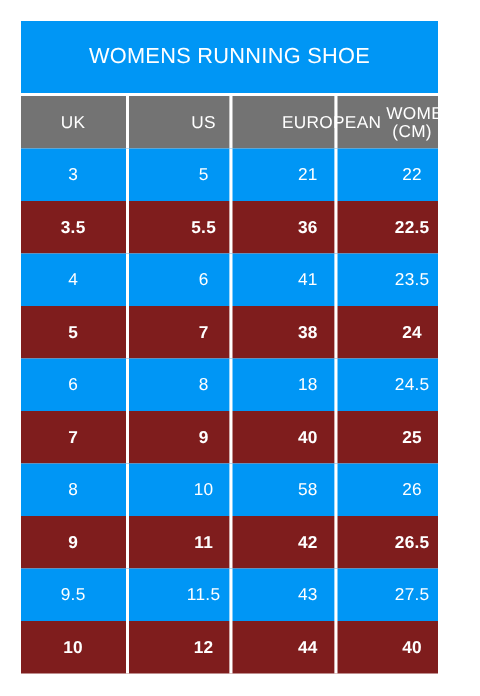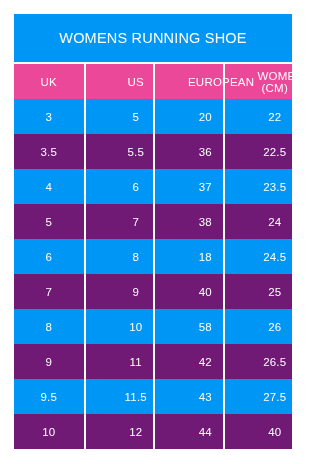--- a/index.html
+++ b/index.html
@@ -47,32 +47,33 @@
   .title-cell {
     background: #0096F5;
     height: 48px;
     font-size: 14.5px;
     letter-spacing: 0.6px;
     border-bottom: 2px solid #ffffff;
   }
 
   
   .col-head {
-    background: #ec4899;
+    background: #737373;
     height: 35px;
     font-size: 11.5px;
     letter-spacing: 0.3px;
   }
 
   
   .row-dark td {
     background: #0096F5;
   }
   .row-light td {
-    background: #701a75;
+    background: #7f1d1d;
+    font-weight: bold;
   }
   .size-table tbody tr td {
     height: 35px;
     font-size: 11.5px;
   }
 
   
   .col-head.divider,
   tbody td.divider {
     border-left: 2px solid #ffffff;
@@ -97,33 +98,33 @@
         <th class="col-head col-uk">UK</th>
         <th class="col-head col-us divider">US</th>
         <th class="col-head col-eu divider">EUROPEAN</th>
         <th class="col-head col-length divider">WOMENS (CM)</th>
       </tr>
     </thead>
     <tbody id="table-body">
         <tr class="row-dark">
           <td class="col-uk">3</td>
           <td class="col-us divider">5</td>
-          <td class="col-eu divider">20</td>
+          <td class="col-eu divider">21</td>
           <td class="col-length divider">22</td>
         </tr>
         <tr class="row-light">
           <td class="col-uk">3.5</td>
           <td class="col-us divider">5.5</td>
           <td class="col-eu divider">36</td>
           <td class="col-length divider">22.5</td>
         </tr>
         <tr class="row-dark">
           <td class="col-uk">4</td>
           <td class="col-us divider">6</td>
-          <td class="col-eu divider">37</td>
+          <td class="col-eu divider">41</td>
           <td class="col-length divider">23.5</td>
         </tr>
         <tr class="row-light">
           <td class="col-uk">5</td>
           <td class="col-us divider">7</td>
           <td class="col-eu divider">38</td>
           <td class="col-length divider">24</td>
         </tr>
         <tr class="row-dark">
           <td class="col-uk">6</td>

